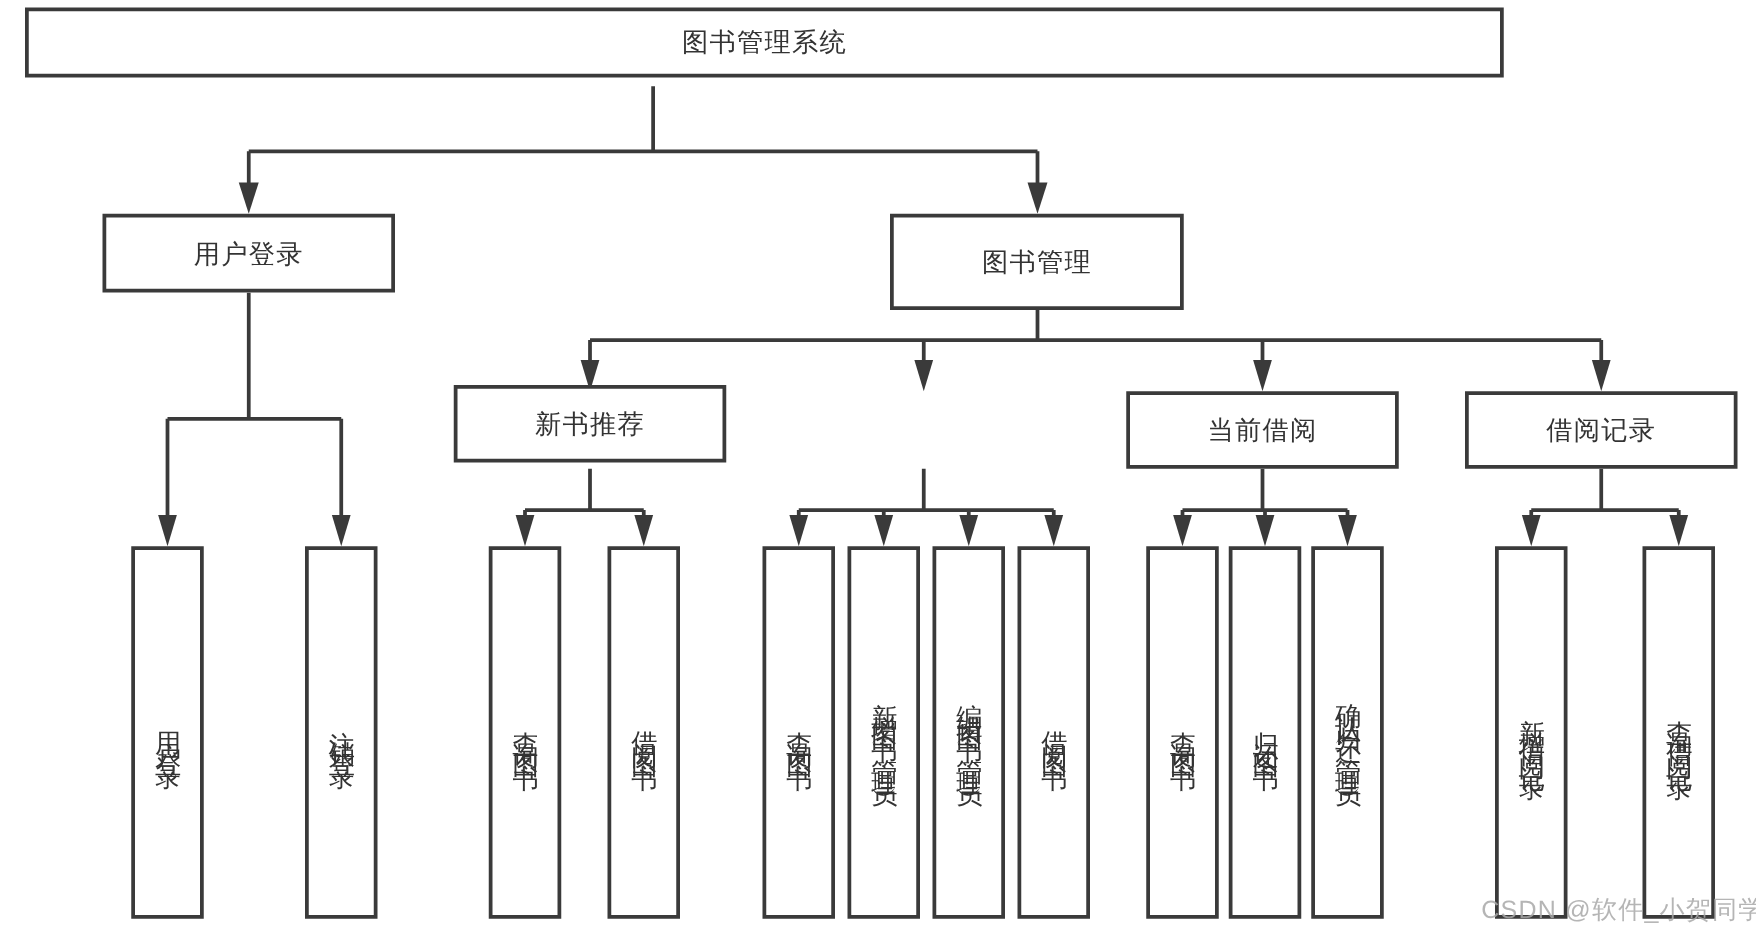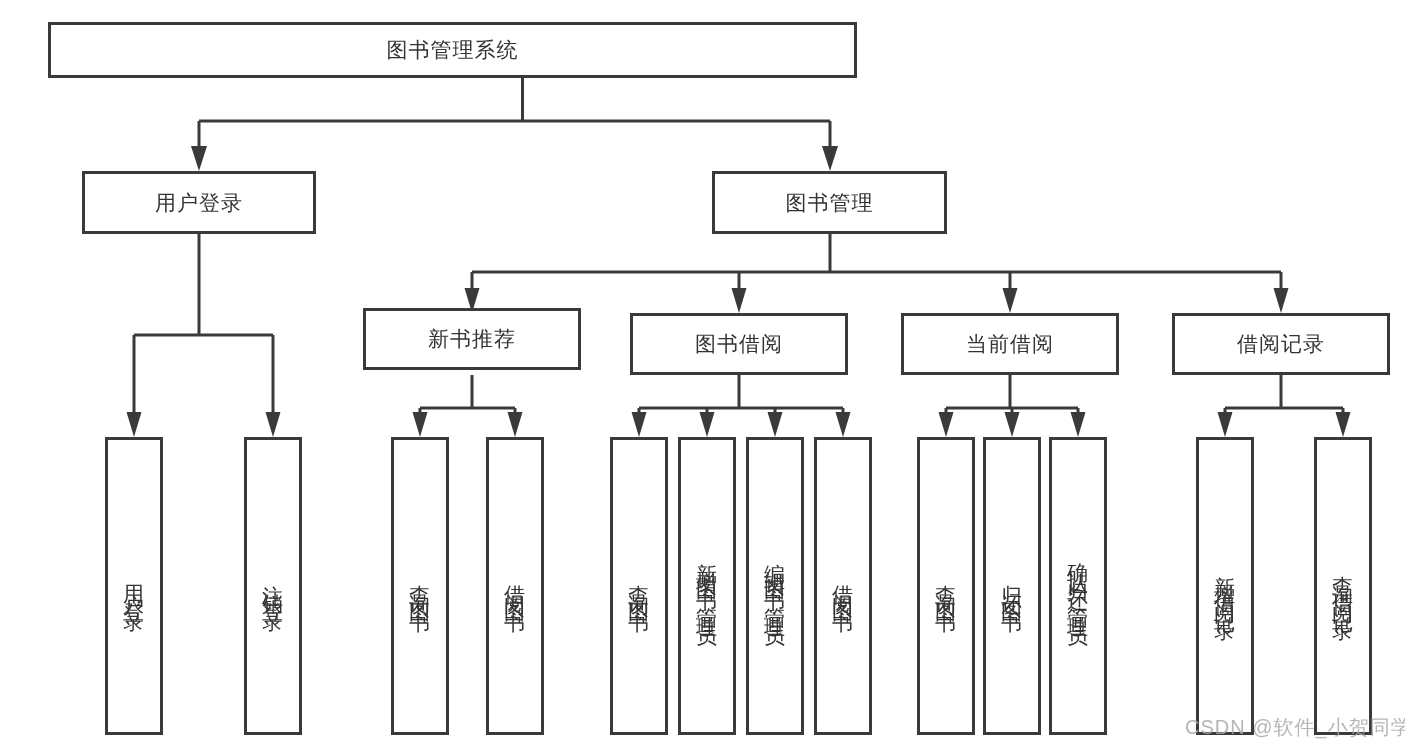--- a/index.html
+++ b/index.html
@@ -111,27 +111,26 @@
       <polygon points="1004.5,412 1019.5,412 1012,437"></polygon>
       <polygon points="1070.5,412 1085.5,412 1078,437"></polygon>
     </g>
     <g>
       <path d="M1281 375 V408 M1225 408 H1343 M1225 408 V418 M1343 408 V418"></path>
       <polygon points="1217.5,412 1232.5,412 1225,437"></polygon>
       <polygon points="1335.5,412 1350.5,412 1343,437"></polygon>
     </g>
   </svg>
 
-  <div class="node" style="left:20px; top:22px; width:809px; height:56px;margin-left:28px;">图书管理系统</div>
+  <div class="node" style="left:20px; top:6px; width:1183px; height:56px;">图书管理系统</div>
 
   <div class="node" style="left:82px; top:171px; width:234px; height:63px;">用户登录</div>
-  <div class="node" style="left:712px; top:171px; width:235px; height:63px;font-family:Liberation Mono, monospace;">图书管理</div>
+  <div class="node" style="left:712px; top:171px; width:235px; height:77px;font-family:Liberation Mono, monospace;">图书管理</div>
 
   <div class="node" style="left:363px; top:308px; width:218px; height:62px;">新书推荐</div>
-  <div class="node" style="left:630px; top:313px; width:218px; height:62px;">图书借阅</div>
   <div class="node" style="left:901px; top:313px; width:218px; height:62px;">当前借阅</div>
   <div class="node" style="left:1172px; top:313px; width:218px; height:62px;">借阅记录</div>
 
   <div class="leaf" style="left:105px;">
     <span class="vtext">用户登录</span>
   </div>
   <div class="leaf" style="left:244px;">
     <span class="vtext">注销登录</span>
   </div>
 

